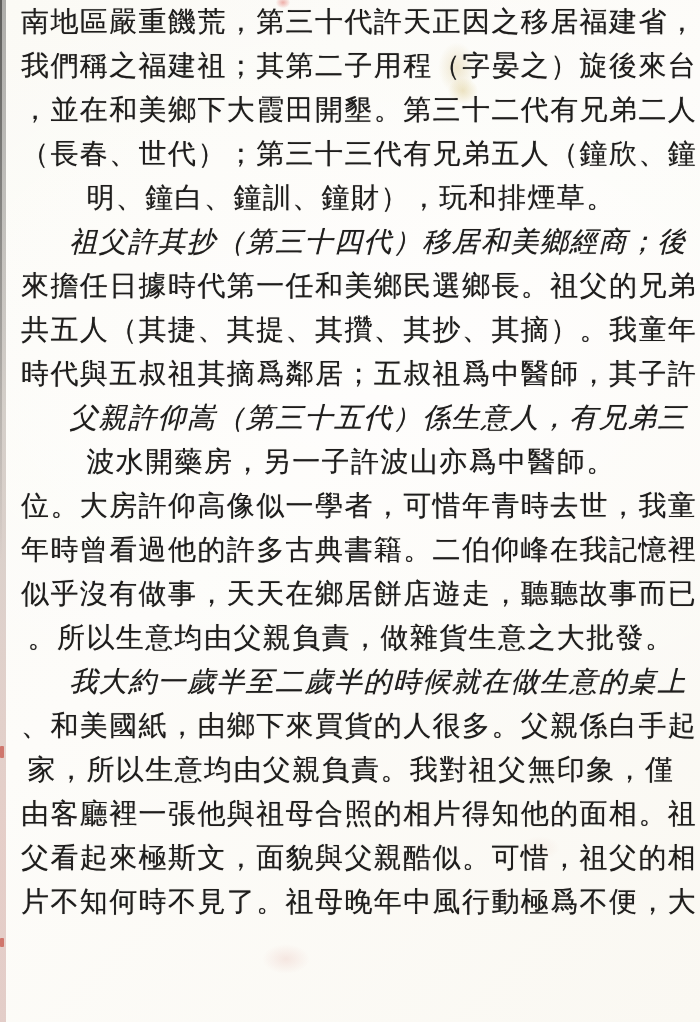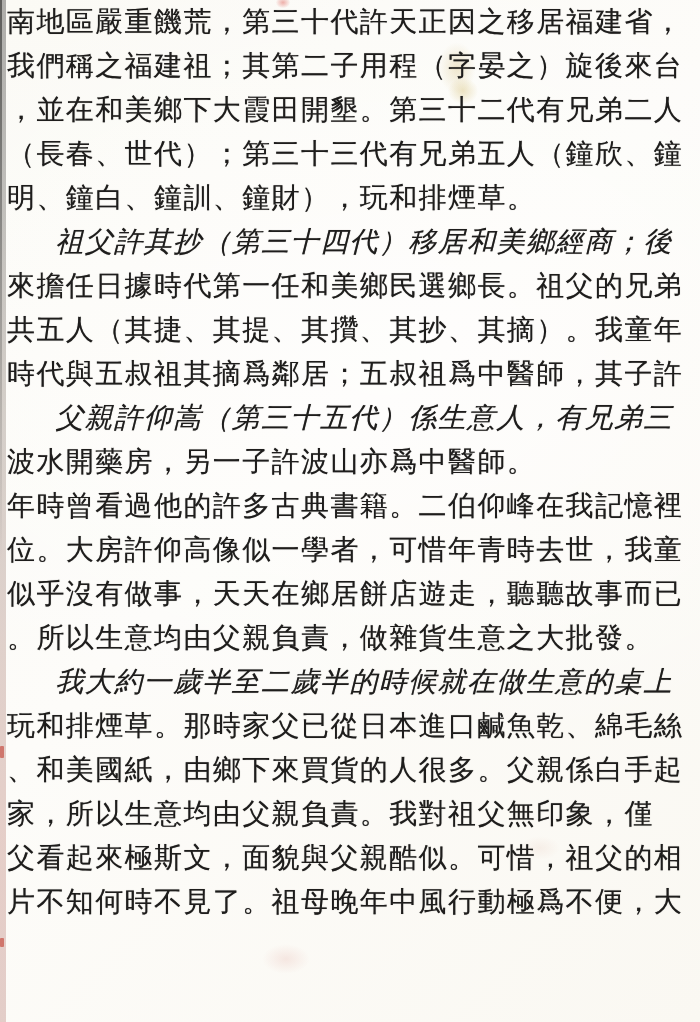--- a/index.html
+++ b/index.html
@@ -70,23 +70,24 @@
     left: 262px; top: 944px; width: 48px; height: 30px;
     background: radial-gradient(ellipse at center, rgba(222,160,150,0.22), rgba(222,160,150,0) 70%);
   }
   .stain.s5 {
     left: 520px; top: 836px; width: 40px; height: 24px;
     background: radial-gradient(ellipse at center, rgba(216,170,150,0.14), rgba(216,170,150,0) 70%);
   }
   
   .textblock {
     position: absolute;
-    left: 7px;
+    left: 21px;
     top: 0px;
     width: 660px;
+    text-align: center;
   }
   .line {
     height: 44px;
     line-height: 44px;
     font-size: 28px;
     letter-spacing: 1.4px;
     color: #1e1d1c;
     white-space: pre;
     text-shadow: 0 0 0.7px rgba(30, 28, 26, 0.6);
     font-weight: 400;
@@ -116,24 +117,24 @@
       <div class="line">我們稱之福建祖；其第二子用程（字晏之）旋後來台</div>
       <div class="line">，並在和美鄉下大霞田開墾。第三十二代有兄弟二人</div>
       <div class="line">（長春、世代）；第三十三代有兄弟五人（鐘欣、鐘</div>
       <div class="line">明、鐘白、鐘訓、鐘財），玩和排煙草。</div>
       <div class="line para-start">　祖父許其抄（第三十四代）移居和美鄉經商；後</div>
       <div class="line">來擔任日據時代第一任和美鄉民選鄉長。祖父的兄弟</div>
       <div class="line">共五人（其捷、其提、其攢、其抄、其摘）。我童年</div>
       <div class="line">時代與五叔祖其摘爲鄰居；五叔祖爲中醫師，其子許</div>
       <div class="line para-start">　父親許仰嵩（第三十五代）係生意人，有兄弟三</div>
       <div class="line">波水開藥房，另一子許波山亦爲中醫師。</div>
+      <div class="line">位。大房許仰高像似一學者，可惜年青時去世，我童</div>
       <div class="line">年時曾看過他的許多古典書籍。二伯仰峰在我記憶裡</div>
-      <div class="line">位。大房許仰高像似一學者，可惜年青時去世，我童</div>
       <div class="line">似乎沒有做事，天天在鄉居餅店遊走，聽聽故事而已</div>
       <div class="line">。所以生意均由父親負責，做雜貨生意之大批發。</div>
       <div class="line para-start">　我大約一歲半至二歲半的時候就在做生意的桌上</div>
-      <div class="line">玩和排煙草。那時家父已從日本進口鹹魚乾、綿毛絲</div>
       <div class="line">、和美國紙，由鄉下來買貨的人很多。父親係白手起</div>
       <div class="line">家，所以生意均由父親負責。我對祖父無印象，僅</div>
+      <div class="line">由客廳裡一張他與祖母合照的相片得知他的面相。祖</div>
       <div class="line">父看起來極斯文，面貌與父親酷似。可惜，祖父的相</div>
       <div class="line">片不知何時不見了。祖母晚年中風行動極爲不便，大</div>
     </div>
 </div>
 
 </body></html>

